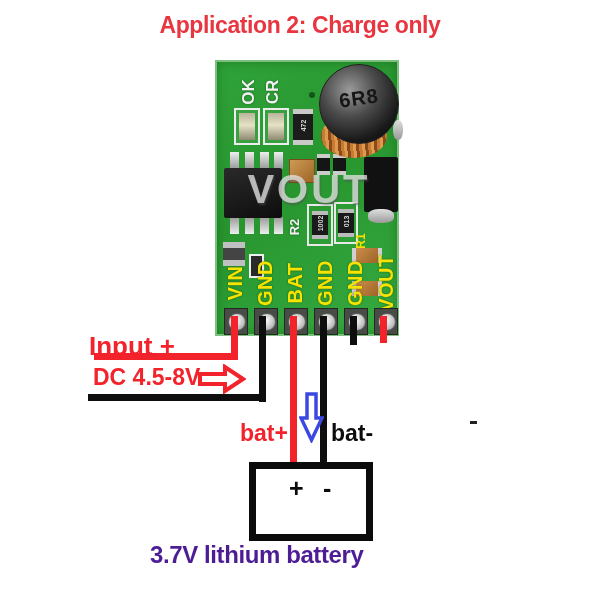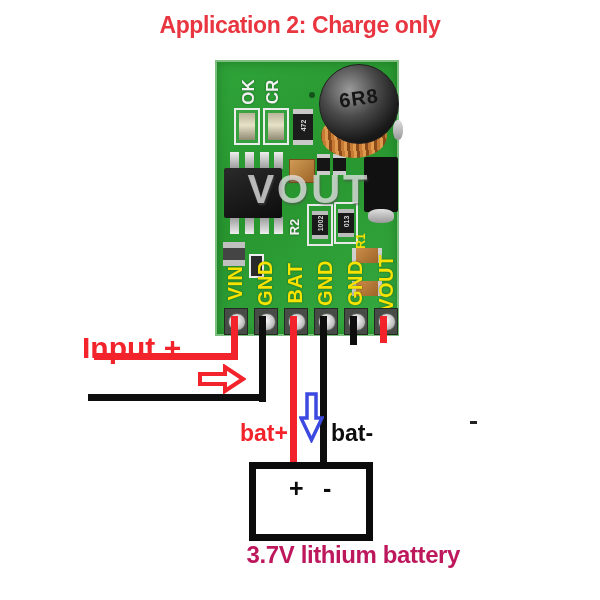--- a/index.html
+++ b/index.html
@@ -23,22 +23,22 @@
   .pad{width:24px;height:27px;background:#474c47;border:1px solid #232823;box-sizing:border-box;}
   .pad-hole{position:absolute;left:3px;top:4px;width:16px;height:16px;border-radius:50%;
             background:radial-gradient(circle at 40% 40%,#ffffff,#c9c9c9 55%,#8a8a8a);border:1px solid #5f5f5f;}
   .wire-red{background:#f3232b;}
   .wire-black{background:#0e0e0e;}
   .ann-red{color:#f3232b;font-weight:bold;}
   .ann-black{color:#0d0d0d;font-weight:bold;}
   .battery{left:249px;top:462px;width:124px;height:79px;box-sizing:border-box;
            border:7px solid #0b0b0b;background:#fff;}
   .terminal{position:absolute;top:7px;font-size:25px;font-weight:bold;color:#0b0b0b;line-height:1;}
-  .caption{left:150px;top:541px;width:310px;text-align:right;font-size:24px;font-weight:bold;
-           color:#be185d;letter-spacing:-0.4px;}
+  .caption{left:150px;top:541px;width:310px;text-align:left;font-size:24px;font-weight:bold;
+           color:#4c1d95;letter-spacing:-0.4px;}
   .smd-label{position:absolute;transform:rotate(-90deg);font-size:7px;color:#d8d8d8;width:30px;
              text-align:center;font-weight:bold;}
   .watermark{font-size:40px;font-weight:bold;color:rgba(236,236,236,.72);letter-spacing:3px;
              text-shadow:1px 2px 2px rgba(80,80,80,.55);z-index:40;}
 </style>
 </head>
 <body>
 
 <div id="canvas">
 
@@ -148,21 +148,22 @@
   <div class="abs wire-red" style="left:231px;top:316px;width:7px;height:44px;"></div>
   <div class="abs wire-red" style="left:94px;top:353px;width:144px;height:7px;"></div>
   <div class="abs wire-black" style="left:259px;top:316px;width:7px;height:86px;"></div>
   <div class="abs wire-black" style="left:88px;top:394px;width:178px;height:7px;"></div>
   <div class="abs wire-red" style="left:290px;top:316px;width:7px;height:154px;"></div>
   <div class="abs wire-black" style="left:320px;top:316px;width:7px;height:156px;"></div>
   <div class="abs wire-black" style="left:317px;top:463px;width:13px;height:13px;border-radius:50%;"></div>
   <div class="abs wire-black" style="left:350px;top:316px;width:7px;height:29px;"></div>
   <div class="abs wire-red" style="left:380px;top:316px;width:7px;height:27px;"></div>
 
-  <div class="abs ann-red" style="left:82px;top:331px;font-size:30px;">Input +</div>
+  <div class="abs ann-red" style="left:89px;top:331px;font-size:26px;">Input +</div>
+  <div class="abs ann-red" style="left:93px;top:364px;font-size:23px;">DC 4.5-8V</div>
   <svg class="abs" style="left:198px;top:364px;" width="48" height="30" viewBox="0 0 48 30">
     <polygon points="2,10 27,10 27,3 45,15 27,27 27,20 2,20" fill="#ffffff" stroke="#f3232b" stroke-width="4" stroke-linejoin="miter"></polygon>
   </svg>
 
   <svg class="abs" style="left:299px;top:392px;" width="25" height="51" viewBox="0 0 25 51">
     <polygon points="8,2 17,2 17,26 23,26 12.5,48 2,26 8,26" fill="#ffffff" stroke="#3c49e0" stroke-width="3.5" stroke-linejoin="miter"></polygon>
   </svg>
   <div class="abs ann-red" style="left:240px;top:420px;font-size:23px;">bat+</div>
   <div class="abs ann-black" style="left:331px;top:420px;font-size:23px;">bat-</div>
 

